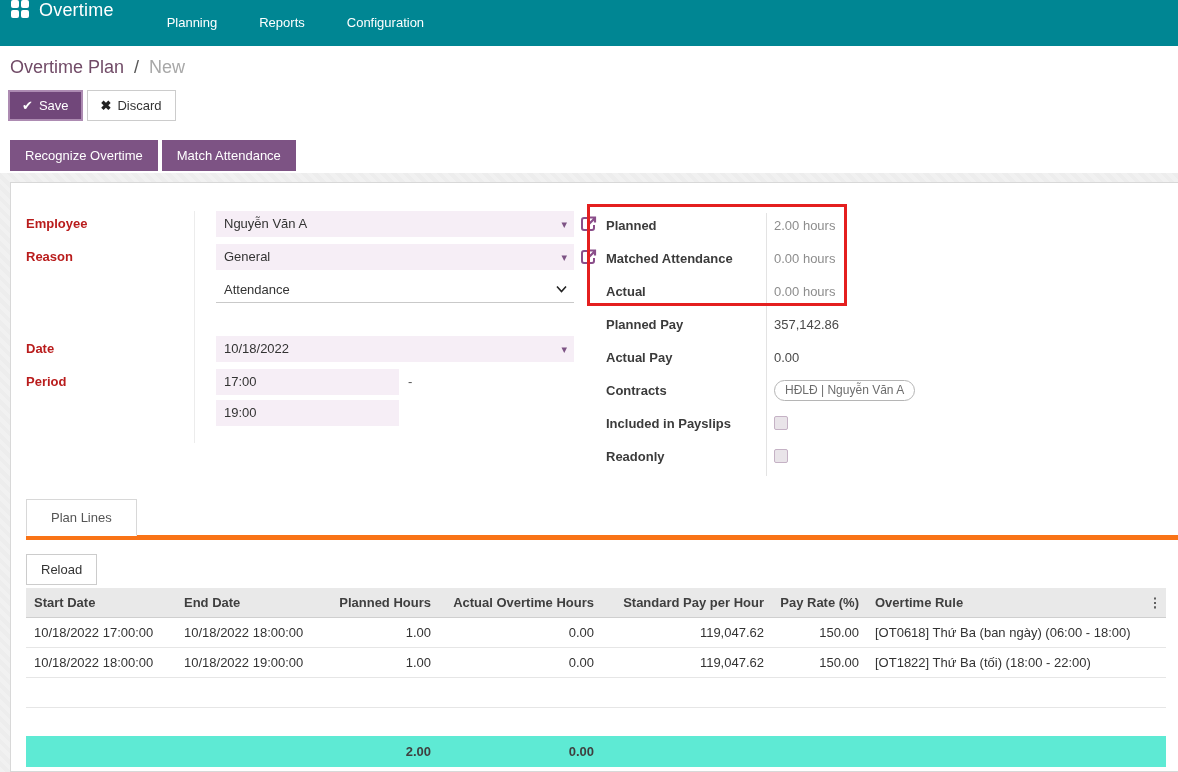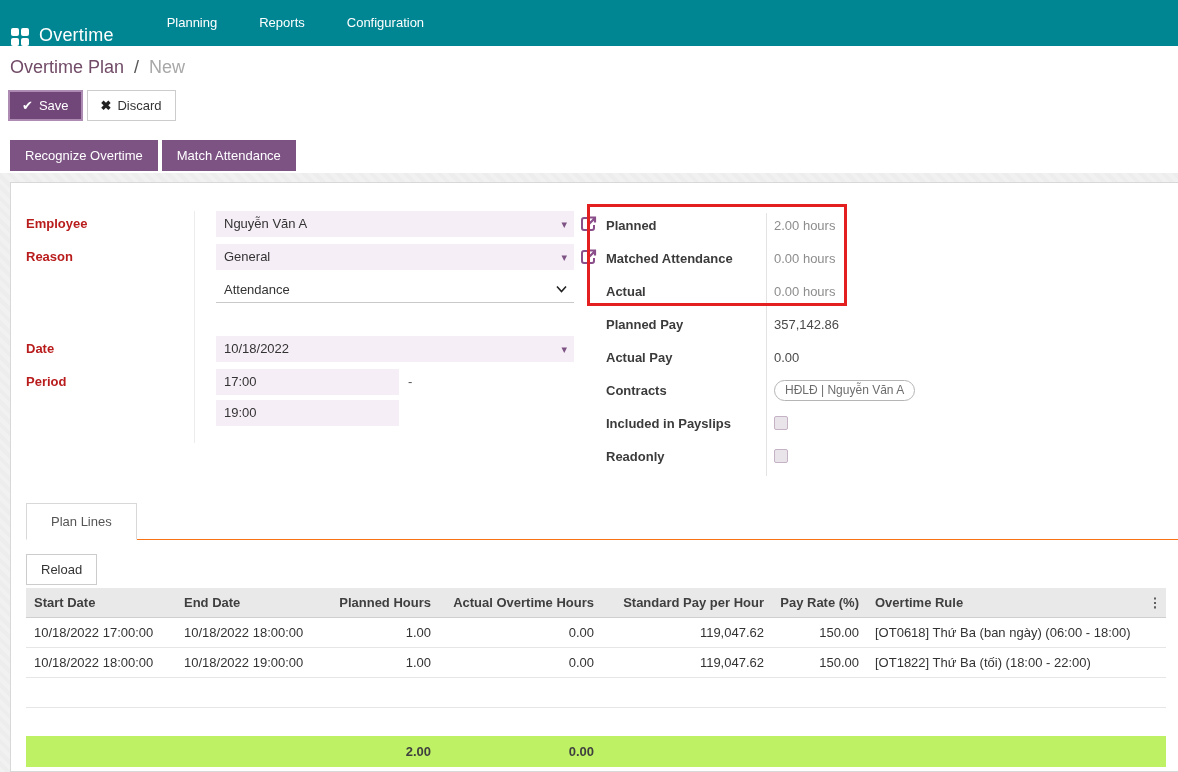--- a/index.html
+++ b/index.html
@@ -8,21 +8,21 @@
     font-family:"Liberation Sans", sans-serif;
     font-size:13px; color:#333; background:#fff; overflow:hidden;
   }
   #app { position:relative; width:1178px; height:772px;
     background:
       repeating-linear-gradient(45deg, #f1f1f1 0 4px, #ededed 4px 8px);
   }
 
   
   .navbar { position:absolute; left:0; top:0; width:1178px; height:46px;
-    background:#008693; display:flex; align-items:flex-end; color:#fff; }
+    background:#008693; display:flex; align-items:flex-start; color:#fff; }
   .apps-btn { width:18px; height:18px; margin-left:11px; display:grid;
     grid-template-columns:8px 8px; grid-template-rows:8px 8px; gap:2px; cursor:pointer; }
   .apps-btn span { background:#fff; border-radius:2px; }
   .app-name { font-size:18px; font-weight:500; margin-left:10px; letter-spacing:.2px; cursor:pointer; }
   .nav-menu { display:flex; margin-left:32px; gap:0; }
   .nav-item { padding:0 21px; font-size:13px; line-height:46px; cursor:pointer; }
 
   
   .control-panel { position:absolute; left:0; top:46px; width:1178px; height:127px; background:#fff; }
   .breadcrumb { position:absolute; left:10px; top:11px; font-size:18px; }
@@ -68,42 +68,42 @@
   .right-divider { position:absolute; left:170px; top:2px; width:1px; height:263px; background:#e3e3e3; }
   .tag-pill { display:inline-block; border:1px solid #b5b5b5; border-radius:11px;
     padding:2px 10px 3px; font-size:12px; color:#6d6d6d; background:#fff; cursor:pointer; }
   .checkbox { display:inline-block; width:14px; height:14px; background:#e9e4e9;
     border:1px solid #c5b2c5; border-radius:2px; cursor:pointer; }
   .highlight-box { position:absolute; left:-9px; top:-7px; width:260px; height:102px;
     border:3px solid #e41f1f; pointer-events:none; }
 
   
   .tabbar { position:absolute; left:15px; top:320px; width:1153px; height:37px;
-    border-bottom:1px solid #f97316; }
+    border-bottom:5px solid #f97316; }
   .tab { position:absolute; left:0; bottom:-1px; height:37px; background:#fff;
     border:1px solid #d8d8d8; border-bottom:1px solid #fff; padding:0 24px;
     line-height:36px; color:#555; cursor:pointer; }
 
   
   .reload-wrap { position:absolute; left:15px; top:371px; }
   .btn-reload { background:#fff; color:#333; border:1px solid #ccc; padding:8px 14px; }
   .ot-table { position:absolute; left:15px; top:405px; width:1140px; }
   .trow { display:flex; height:30px; align-items:center; border-bottom:1px solid #e6e6e6; }
   .thead { background:#e9e9e9; border-bottom:1px solid #cfcfcf; font-weight:bold; color:#3f3f3f; cursor:pointer; }
   .cell { padding:0 8px; white-space:nowrap; overflow:hidden; }
   .c-start { width:150px; } .c-end { width:150px; }
   .c-planned { width:113px; text-align:right; }
   .c-actual { width:163px; text-align:right; }
   .c-std { width:170px; text-align:right; }
   .c-rate { width:95px; text-align:right; }
   .c-rule { flex:1; }
   .c-kebab { width:22px; text-align:center; color:#555; font-weight:bold; cursor:pointer; }
   .empty-row { border-bottom:1px solid #e6e6e6; height:30px; }
   .tfoot { position:absolute; left:15px; top:553px; width:1140px; height:31px;
-    background:#bef264; display:flex; align-items:center; font-weight:bold; color:#3f3f3f; }
+    background:#5eead4; display:flex; align-items:center; font-weight:bold; color:#3f3f3f; }
 
   svg { display:block; }
 </style>
 </head>
 <body>
 
 <div id="app">
 
   <div class="navbar">
     <div class="apps-btn">

